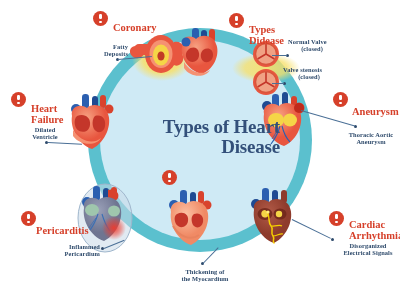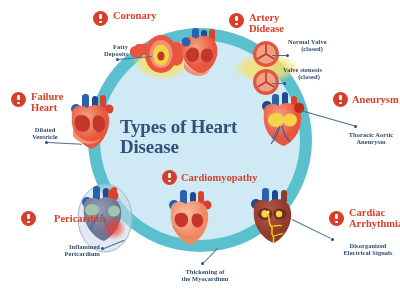--- a/index.html
+++ b/index.html
@@ -17,30 +17,30 @@
     border-radius:50%;
     background:#5bc0ce;
   }
   .ring-inner{
     position:absolute;left:100px;top:40px;width:200px;height:200px;
     border-radius:50%;
     background:#cfeaf5;
   }
   .title{
     position:absolute;left:120px;top:117px;width:160px;
-    text-align:left;
+    text-align:right;
     color:#33507a;
     font-weight:bold;
     font-size:19px;
     line-height:20px;
     letter-spacing:-0.2px;
   }
 
   
-  .lbl{position:absolute;color:#d6402a;font-weight:bold;font-size:10.5px;line-height:11px;}
+  .lbl{position:absolute;color:#d6402a;font-weight:bold;font-size:10.5px;line-height:11px;margin-top:12px;}
   .lbl .txt{display:block;}
   .badge{
     position:absolute;width:15px;height:15px;border-radius:50%;
     background:#d6402a;
   }
   .badge:before{
     content:"";position:absolute;left:6.4px;top:3px;width:2.4px;height:5.4px;
     background:#fff;border-radius:1.2px;
   }
   .badge:after{
@@ -208,21 +208,21 @@
   </div>
   <div class="sub" style="left:88px;top:43px;width:40px;text-align:right;">
     <span style="display:block">Fatty</span>
     <span style="display:block">Deposits</span>
   </div>
   <div class="dot" style="left:116px;top:58px;"></div>
   <div class="lead" style="left:118px;top:59px;width:34px;transform:rotate(-5deg);"></div>
 
   <div class="badge" style="left:229px;top:13px;"></div>
   <div class="lbl" style="left:249px;top:12px;width:60px;">
-    <span class="txt">Artery</span>
+    <span class="txt">Types</span>
     <span class="txt">Didease</span>
   </div>
   <div class="sub" style="left:288px;top:38px;width:62px;">
     <span style="display:block">Normal Valve</span>
     <span style="display:block;text-align:center;width:48px">(closed)</span>
   </div>
   <div class="dot" style="left:286px;top:54px;"></div>
   <div class="lead" style="left:272px;top:55px;width:15px;"></div>
 
   <div class="sub" style="left:283px;top:66px;width:66px;">
@@ -249,45 +249,42 @@
     <span class="txt">Arrhythmia</span>
   </div>
   <div class="sub" style="left:336px;top:242px;width:64px;text-align:center;">
     <span style="display:block">Disorganized</span>
     <span style="display:block">Electrical Signals</span>
   </div>
   <div class="dot" style="left:331px;top:238px;"></div>
   <div class="lead" style="left:292px;top:219px;width:43px;transform:rotate(26deg);"></div>
 
   <div class="badge" style="left:162px;top:170px;"></div>
-  <div class="lbl" style="left:181px;top:172px;width:90px;">
-    <span class="txt">Cardiomyopathy</span>
-  </div>
   <div class="sub" style="left:170px;top:268px;width:70px;text-align:center;">
     <span style="display:block">Thickening of</span>
     <span style="display:block">the Myocardium</span>
   </div>
   <div class="dot" style="left:201px;top:262px;"></div>
   <div class="lead" style="left:203px;top:263px;width:22px;transform:rotate(-46deg);"></div>
 
   <div class="badge" style="left:21px;top:211px;"></div>
-  <div class="lbl" style="left:54px;top:213px;width:66px;">
+  <div class="lbl" style="left:36px;top:213px;width:66px;">
     <span class="txt">Pericarditis</span>
   </div>
   <div class="sub" style="left:44px;top:243px;width:56px;text-align:right;">
     <span style="display:block">Inflammed</span>
     <span style="display:block">Pericardium</span>
   </div>
   <div class="dot" style="left:101px;top:247px;"></div>
   <div class="lead" style="left:104px;top:248px;width:22px;transform:rotate(-22deg);"></div>
 
   <div class="badge" style="left:11px;top:92px;"></div>
   <div class="lbl" style="left:31px;top:91px;width:48px;">
+    <span class="txt">Heart</span>
     <span class="txt">Failure</span>
-    <span class="txt">Heart</span>
   </div>
   <div class="sub" style="left:22px;top:126px;width:46px;text-align:center;">
     <span style="display:block">Dilated</span>
     <span style="display:block">Ventricle</span>
   </div>
   <div class="dot" style="left:45px;top:141px;"></div>
   <div class="lead" style="left:48px;top:142px;width:34px;transform:rotate(3deg);"></div>
 
   <div class="title">Types of Heart Disease</div>
 

